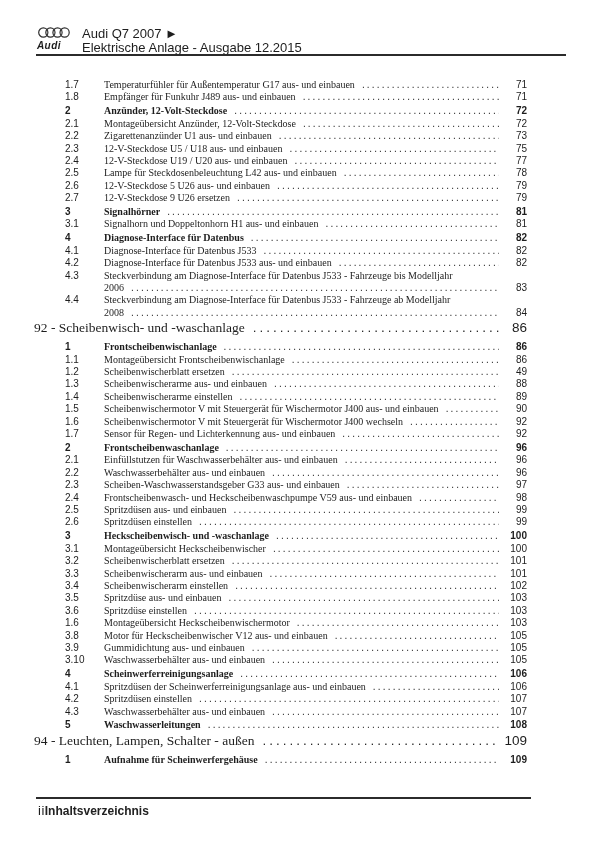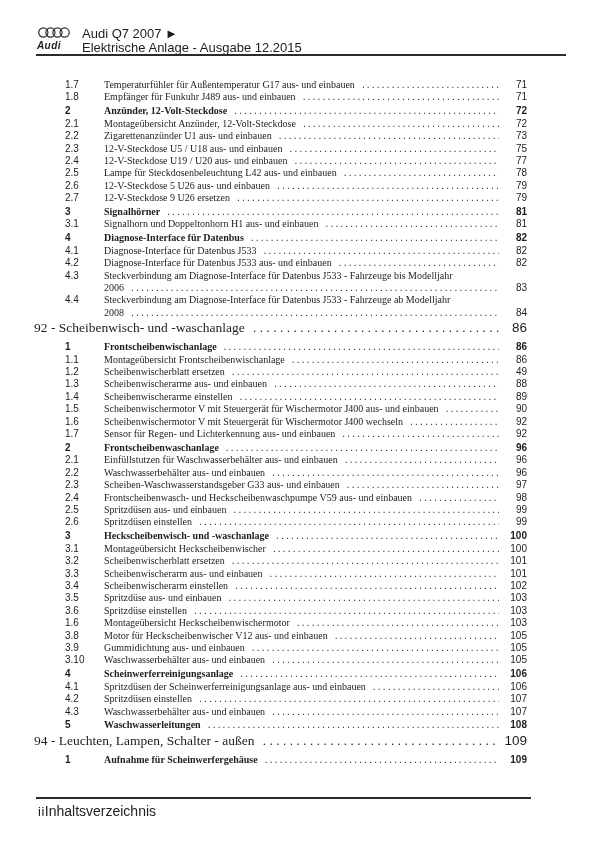--- a/index.html
+++ b/index.html
@@ -35,21 +35,21 @@
   }
   .pg { flex: 0 0 auto; min-width: 20px; text-align: right; margin-left: 8px; }
   .section { font-weight: 700; margin-top: 1.5px; }
   .chapter { font-size: 13.5px; line-height: 17px; margin-bottom: 5px; }
   .chapter .leader { letter-spacing: 3px; margin-left: 8px; }
 
   
   .footer-rule { position: absolute; left: 36px; top: 797px; width: 495px; border-top: 2px solid #2b2b2b; }
   .footer { position: absolute; left: 38px; top: 803px; display: flex; align-items: baseline; gap: 0; }
   .footer-roman { font-size: 13px; letter-spacing: 0.5px; }
-  .footer-label { font-size: 14px; color: #222; }
+  .footer-label { font-size: 12px; color: #222; font-weight: bold; }
 </style>
 </head>
 <body>
 
 <div class="page">
 
   <div class="header">
     <div class="logo-block">
       <svg width="32" height="13" viewBox="0 0 32 13">
         <circle cx="5.3" cy="6.5" r="4.6" fill="none" stroke="#2e2e2e" stroke-width="1.2"></circle>

